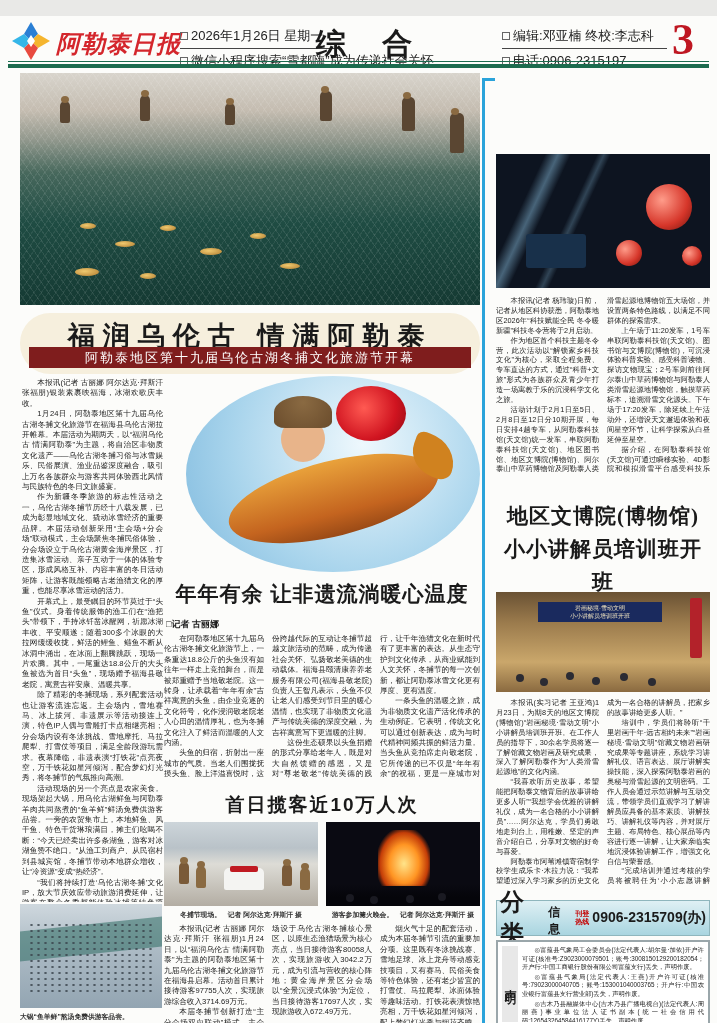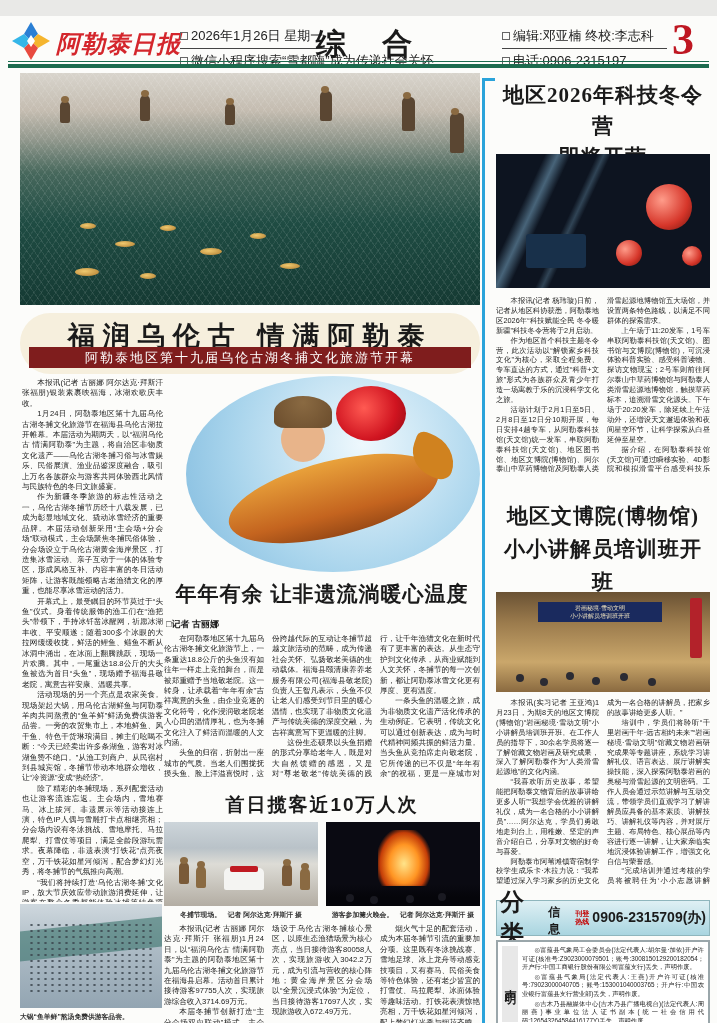--- a/index.html
+++ b/index.html
@@ -138,22 +138,22 @@
   <div class="abs hl-box" style="left:20px;top:297px;width:460px;height:61px;border-radius:30px;">
     <div class="main-title">福润乌伦古 情满阿勒泰</div>
     <div class="sub-bar">阿勒泰地区第十九届乌伦古湖冬捕文化旅游节开幕</div>
   </div>
 
   <div class="abs bt" style="left:22px;top:362px;width:141px;height:524px;">
     <p>本报讯(记者 古丽娜 阿尔达克·拜斯汗 张福朋)银装素裹映福海，冰湖欢歌庆丰收。</p>
     <p>1月24日，阿勒泰地区第十九届乌伦古湖冬捕文化旅游节在福海县乌伦古湖拉开帷幕。本届活动为期两天，以“福润乌伦古 情满阿勒泰”为主题，将自治区非物质文化遗产——乌伦古湖冬捕习俗与冰雪娱乐、民俗展演、渔业品鉴深度融合，吸引上万名各族群众与游客共同体验西北风情与民族特色的冬日文旅盛宴。</p>
     <p>作为新疆冬季旅游的标志性活动之一，乌伦古湖冬捕节历经十八载发展，已成为彰显地域文化、撬动冰雪经济的重要品牌。本届活动创新采用“主会场+分会场”联动模式，主会场聚焦冬捕民俗体验，分会场设立于乌伦古湖黄金海岸景区，打造集冰雪运动、亲子互动于一体的体验专区，形成风格互补、内容丰富的冬日活动矩阵，让游客既能领略古老渔猎文化的厚重，也能尽享冰雪运动的活力。</p>
     <p>开幕式上，最受瞩目的环节莫过于“头鱼”仪式。身着传统服饰的渔工们在“渔把头”带领下，手持冰钎凿冰醒网，祈愿冰湖丰收、平安顺遂；随着300多个冰眼的大拉网缓缓收拢，鲜活的鲤鱼、鲢鱼不断从冰洞中涌出，在冰面上翻腾跳跃，现场一片欢腾。其中，一尾重达18.8公斤的大头鱼被选为首日“头鱼”，现场赠予福海县敬老院，寓意吉祥安康、温暖共享。</p>
+    <p>除了精彩的冬捕现场，系列配套活动也让游客流连忘返。主会场内，雪地赛马、冰上拔河、非遗展示等活动接连上演，特色IP人偶与雪雕打卡点相继亮相；分会场内设有冬泳挑战、雪地摩托、马拉爬犁、打雪仗等项目，满足全龄段游玩需求。夜幕降临，非遗表演“打铁花”点亮夜空，万千铁花如星河倾泻，配合梦幻灯光秀，将冬捕节的气氛推向高潮。</p>
     <p>活动现场的另一个亮点是农家美食。现场架起大锅，用乌伦古湖鲜鱼与阿勒泰羊肉共同熬煮的“鱼羊鲜”鲜汤免费供游客品尝。一旁的农贸集市上，本地鲜鱼、风干鱼、特色干货琳琅满目，摊主们吆喝不断：“今天已经卖出许多条湖鱼，游客对冰湖鱼赞不绝口。”从渔工到商户、从民宿村到县城宾馆，冬捕节带动本地群众增收，让“冷资源”变成“热经济”。</p>
-    <p>除了精彩的冬捕现场，系列配套活动也让游客流连忘返。主会场内，雪地赛马、冰上拔河、非遗展示等活动接连上演，特色IP人偶与雪雕打卡点相继亮相；分会场内设有冬泳挑战、雪地摩托、马拉爬犁、打雪仗等项目，满足全龄段游玩需求。夜幕降临，非遗表演“打铁花”点亮夜空，万千铁花如星河倾泻，配合梦幻灯光秀，将冬捕节的气氛推向高潮。</p>
     <p>“我们将持续打造‘乌伦古湖冬捕’文化IP，放大节庆效应带动旅游消费延伸，让游客在整个冬季都能体验冰捕等特色项目。”福海县文化体育广播电视和旅游局党组书记王昀戎说，“本届冬捕节进一步深挖文化内涵与时代价值，擦亮了阿勒泰‘冰雪旅游目的地’品牌。”</p>
 
   </div>
 
   <div class="photo" style="left:186px;top:360px;width:294px;height:196px;border-radius:50%;
         background:radial-gradient(circle at 60% 35%,#eef8fd,#a8d4ec 60%,#7db8dd);">
     <div style="position:absolute;left:150px;top:10px;width:70px;height:55px;border-radius:50%;
          background:radial-gradient(circle at 40% 40%,#ff5a52,#d01420 60%,#8e0b14);"></div>
     <div style="position:absolute;left:95px;top:40px;width:44px;height:46px;border-radius:50%;background:#e8b48a;"></div>
     <div style="position:absolute;left:88px;top:20px;width:58px;height:32px;border-radius:50% 50% 20% 20%;
@@ -211,39 +211,35 @@
     <div style="position:absolute;left:0;top:20px;width:142px;height:30px;background:#2e6b63;opacity:.55;transform:skewY(-6deg);"></div>
     <div class="dots" style="left:8px;top:18px;width:126px;height:70px;"></div>
   </div>
   <div class="abs cap2" style="left:20px;top:996px;width:142px;">
     <span>大锅“鱼羊鲜”熬汤免费供游客品尝。</span>
     <span class="credit">记者 阿尔达克·拜斯汗 摄</span>
   </div>
 
   <div class="abs bracket" style="left:482px;top:62px;height:948px;"></div>
 
-  <div class="abs r-head" style="left:494px;top:64px;width:218px;">
-    <div>地区2026年科技冬令营</div>
-    <div>即将开营</div>
-  </div>
 
   <div class="photo" style="left:496px;top:138px;width:214px;height:134px;background:#0d1420;">
     <div class="beam" style="left:18px;top:0;width:26px;height:134px;"></div>
     <div class="beam" style="left:70px;top:0;width:14px;height:134px;opacity:.6;"></div>
     <div class="sphere" style="left:150px;top:30px;width:46px;height:46px;"></div>
     <div class="sphere" style="left:120px;top:86px;width:26px;height:26px;"></div>
     <div class="sphere" style="left:186px;top:92px;width:20px;height:20px;"></div>
     <div style="position:absolute;left:30px;top:80px;width:60px;height:34px;background:#18304a;border-radius:3px;"></div>
   </div>
 
   <div class="abs bt col2" style="left:496px;top:280px;width:214px;height:182px;font-size:7.3px;line-height:9.9px;">
     <p>本报讯(记者 杨玮璇)日前，记者从地区科协获悉，阿勒泰地区2026年“科技赋能全民 冬令暖新疆”科技冬令营将于2月启动。</p>
     <p>作为地区首个科技主题冬令营，此次活动以“解锁家乡科技文化”为核心，采取全程免费、专车直达的方式，通过“科普+文旅”形式为各族群众及青少年打造一场寓教于乐的沉浸科学文化之旅。</p>
     <p>活动计划于2月1日至5日、2月8日至12日分10期开展，每日安排4趟专车，从阿勒泰科技馆(天文馆)统一发车，串联阿勒泰科技馆(天文馆)、地区图书馆、地区文博院(博物馆)、阿尔泰山中草药博物馆及阿勒泰人类滑雪起源地博物馆五大场馆，并设置两条特色路线，以满足不同群体的探索需求。</p>
-    <p>上午场于11:20发车，1号车串联阿勒泰科技馆(天文馆)、图书馆与文博院(博物馆)，可沉浸体验科普实验、感受科普读物、探访文物现宝；2号车则前往阿尔泰山中草药博物馆与阿勒泰人类滑雪起源地博物馆，触摸草药标本，追溯滑雪文化源头。下午场于20:20发车，除延续上午活动外，还增设天文邂逅体验和夜间星空环节，让科学探索从白昼延伸至星空。</p>
+    <p>上午场于11:20发车，1号车串联阿勒泰科技馆(天文馆)、图书馆与文博院(博物馆)，可沉浸体验科普实验、感受科普读物、探访文物现宝；2号车则前往阿尔泰山中草药博物馆与阿勒泰人类滑雪起源地博物馆，触摸草药标本，追溯滑雪文化源头。下午场于17:20发车，除延续上午活动外，还增设天文邂逅体验和夜间星空环节，让科学探索从白昼延伸至星空。</p>
     <p>据介绍，在阿勒泰科技馆(天文馆)可通过瞬移实验、4D影院和模拟滑雪平台感受科技乐趣，在地区图书馆可阅读科普书籍、培养良好阅读习惯；在地区文博院(博物馆)与阿勒泰人类滑雪起源地博物馆可感受文物与滑雪文化魅力、厚植家国情怀；在阿尔泰山中草药博物馆可学习标本知识与中草药知识，树立生态保护理念。</p>
 
   </div>
 
   <div class="abs r-head" style="left:494px;top:484px;width:218px;line-height:33px;">
     <div>地区文博院(博物馆)</div>
     <div>小小讲解员培训班开班</div>
   </div>
 
   <div class="photo" style="left:496px;top:576px;width:214px;height:100px;

